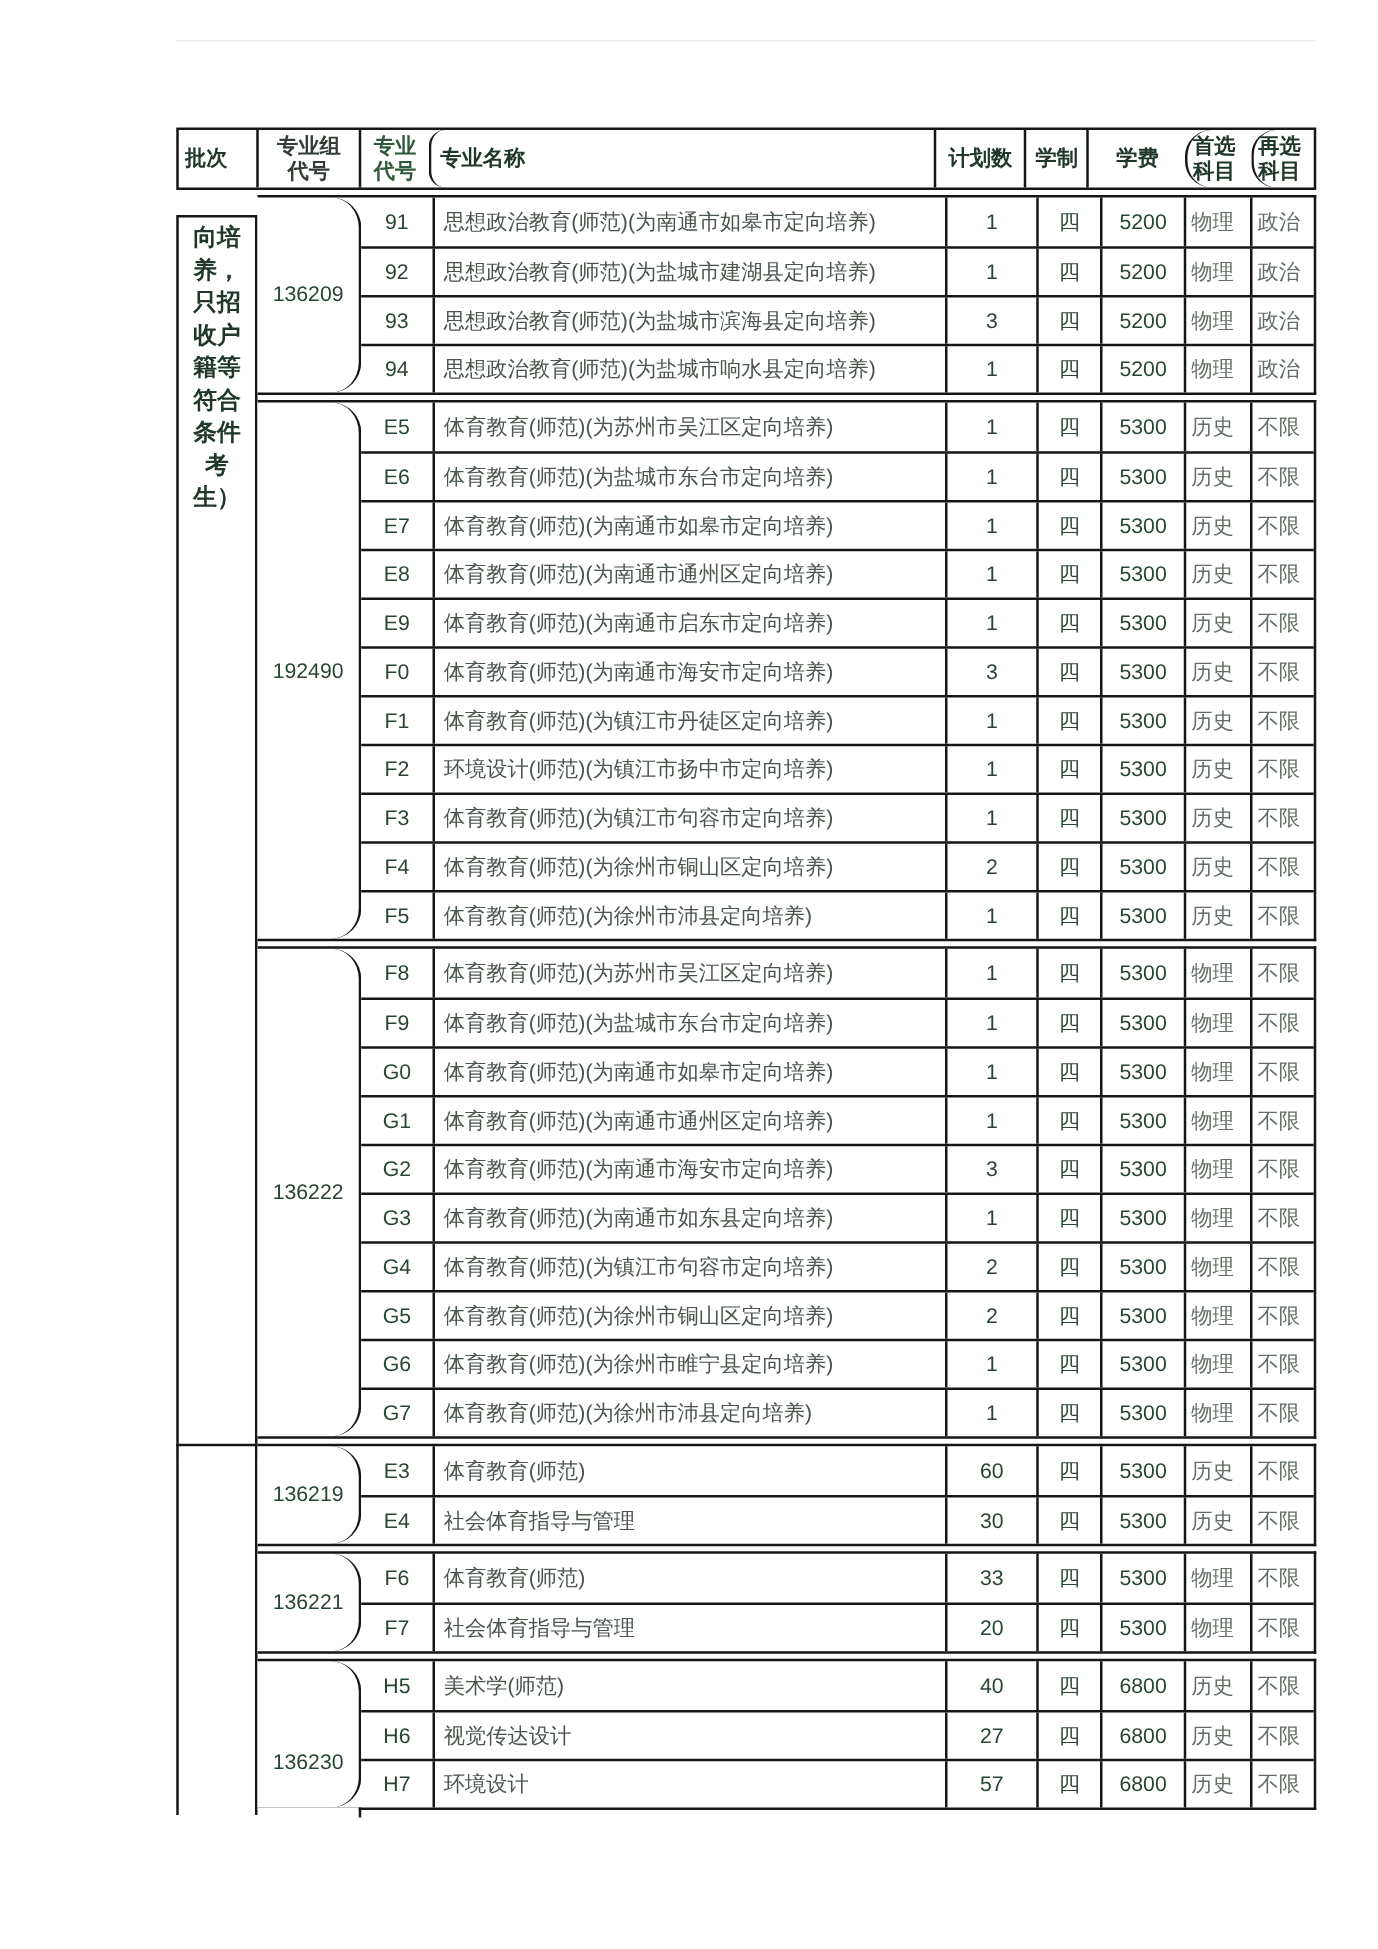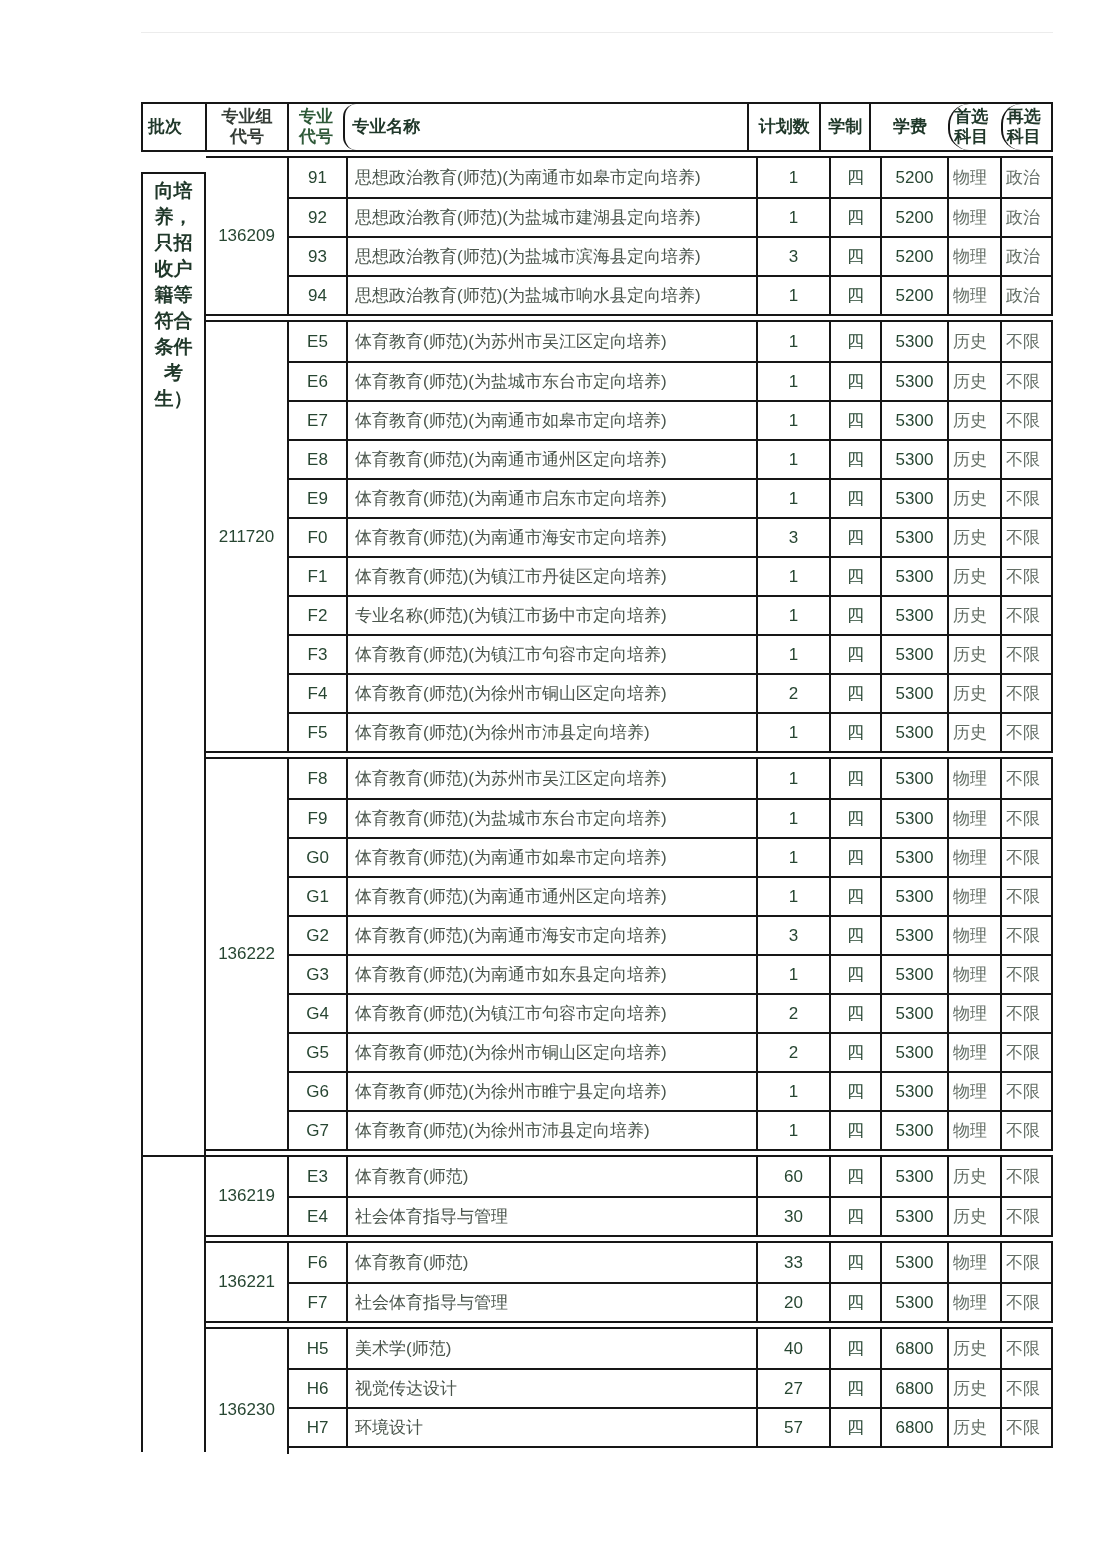--- a/index.html
+++ b/index.html
@@ -44,21 +44,21 @@
   
   .section{
     position:absolute;left:160px;width:847px;
     border:2px solid var(--border);border-left:none;
     box-sizing:border-box;background:#fff;
   }
   .b-group{
     position:absolute;left:0;top:0;bottom:0;width:83px;
     border-right:2px solid var(--border);box-sizing:border-box;
     display:flex;align-items:center;justify-content:center;
-    font-size:17px;color:var(--value_text);
+    font-size:17px;color:var(--value_text);border-radius:24px;
   }
   .sec-cut .b-group{align-items:flex-end;padding-bottom:26px;}
   .row{margin-left:83px;height:39px;display:flex;box-sizing:border-box;}
   .row + .row{border-top:2px solid var(--border);}
   .cell{box-sizing:border-box;display:flex;align-items:center;font-size:17px;overflow:hidden;}
   .b-code{width:57px;justify-content:center;color:var(--value_text);}
   .b-name{width:410px;border-left:2px solid var(--border);padding-left:7px;color:var(--name_text);white-space:nowrap;}
   .b-plan{width:73px;border-left:2px solid var(--border);justify-content:center;color:var(--value_text);}
   .b-dur{width:51px;border-left:2px solid var(--border);justify-content:center;color:var(--value_text);}
   .b-tui{width:67px;border-left:2px solid var(--border);justify-content:center;color:var(--value_text);}
@@ -136,21 +136,21 @@
           <div class="cell b-code">94</div>
           <div class="cell b-name">思想政治教育(师范)(为盐城市响水县定向培养)</div>
           <div class="cell b-plan">1</div>
           <div class="cell b-dur">四</div>
           <div class="cell b-tui">5200</div>
           <div class="cell b-first">物理</div>
           <div class="cell b-second">政治</div>
         </div>
       </div>
       <div class="section" style="top: 320px; height: 433px;">
-        <div class="b-group">211720</div>
+        <div class="b-group">192490</div>
         <div class="row">
           <div class="cell b-code">E5</div>
           <div class="cell b-name">体育教育(师范)(为苏州市吴江区定向培养)</div>
           <div class="cell b-plan">1</div>
           <div class="cell b-dur">四</div>
           <div class="cell b-tui">5300</div>
           <div class="cell b-first">历史</div>
           <div class="cell b-second">不限</div>
         </div>
         <div class="row">
@@ -202,21 +202,21 @@
           <div class="cell b-code">F1</div>
           <div class="cell b-name">体育教育(师范)(为镇江市丹徒区定向培养)</div>
           <div class="cell b-plan">1</div>
           <div class="cell b-dur">四</div>
           <div class="cell b-tui">5300</div>
           <div class="cell b-first">历史</div>
           <div class="cell b-second">不限</div>
         </div>
         <div class="row">
           <div class="cell b-code">F2</div>
-          <div class="cell b-name">专业名称(师范)(为镇江市扬中市定向培养)</div>
+          <div class="cell b-name">环境设计(师范)(为镇江市扬中市定向培养)</div>
           <div class="cell b-plan">1</div>
           <div class="cell b-dur">四</div>
           <div class="cell b-tui">5300</div>
           <div class="cell b-first">历史</div>
           <div class="cell b-second">不限</div>
         </div>
         <div class="row">
           <div class="cell b-code">F3</div>
           <div class="cell b-name">体育教育(师范)(为镇江市句容市定向培养)</div>
           <div class="cell b-plan">1</div>

